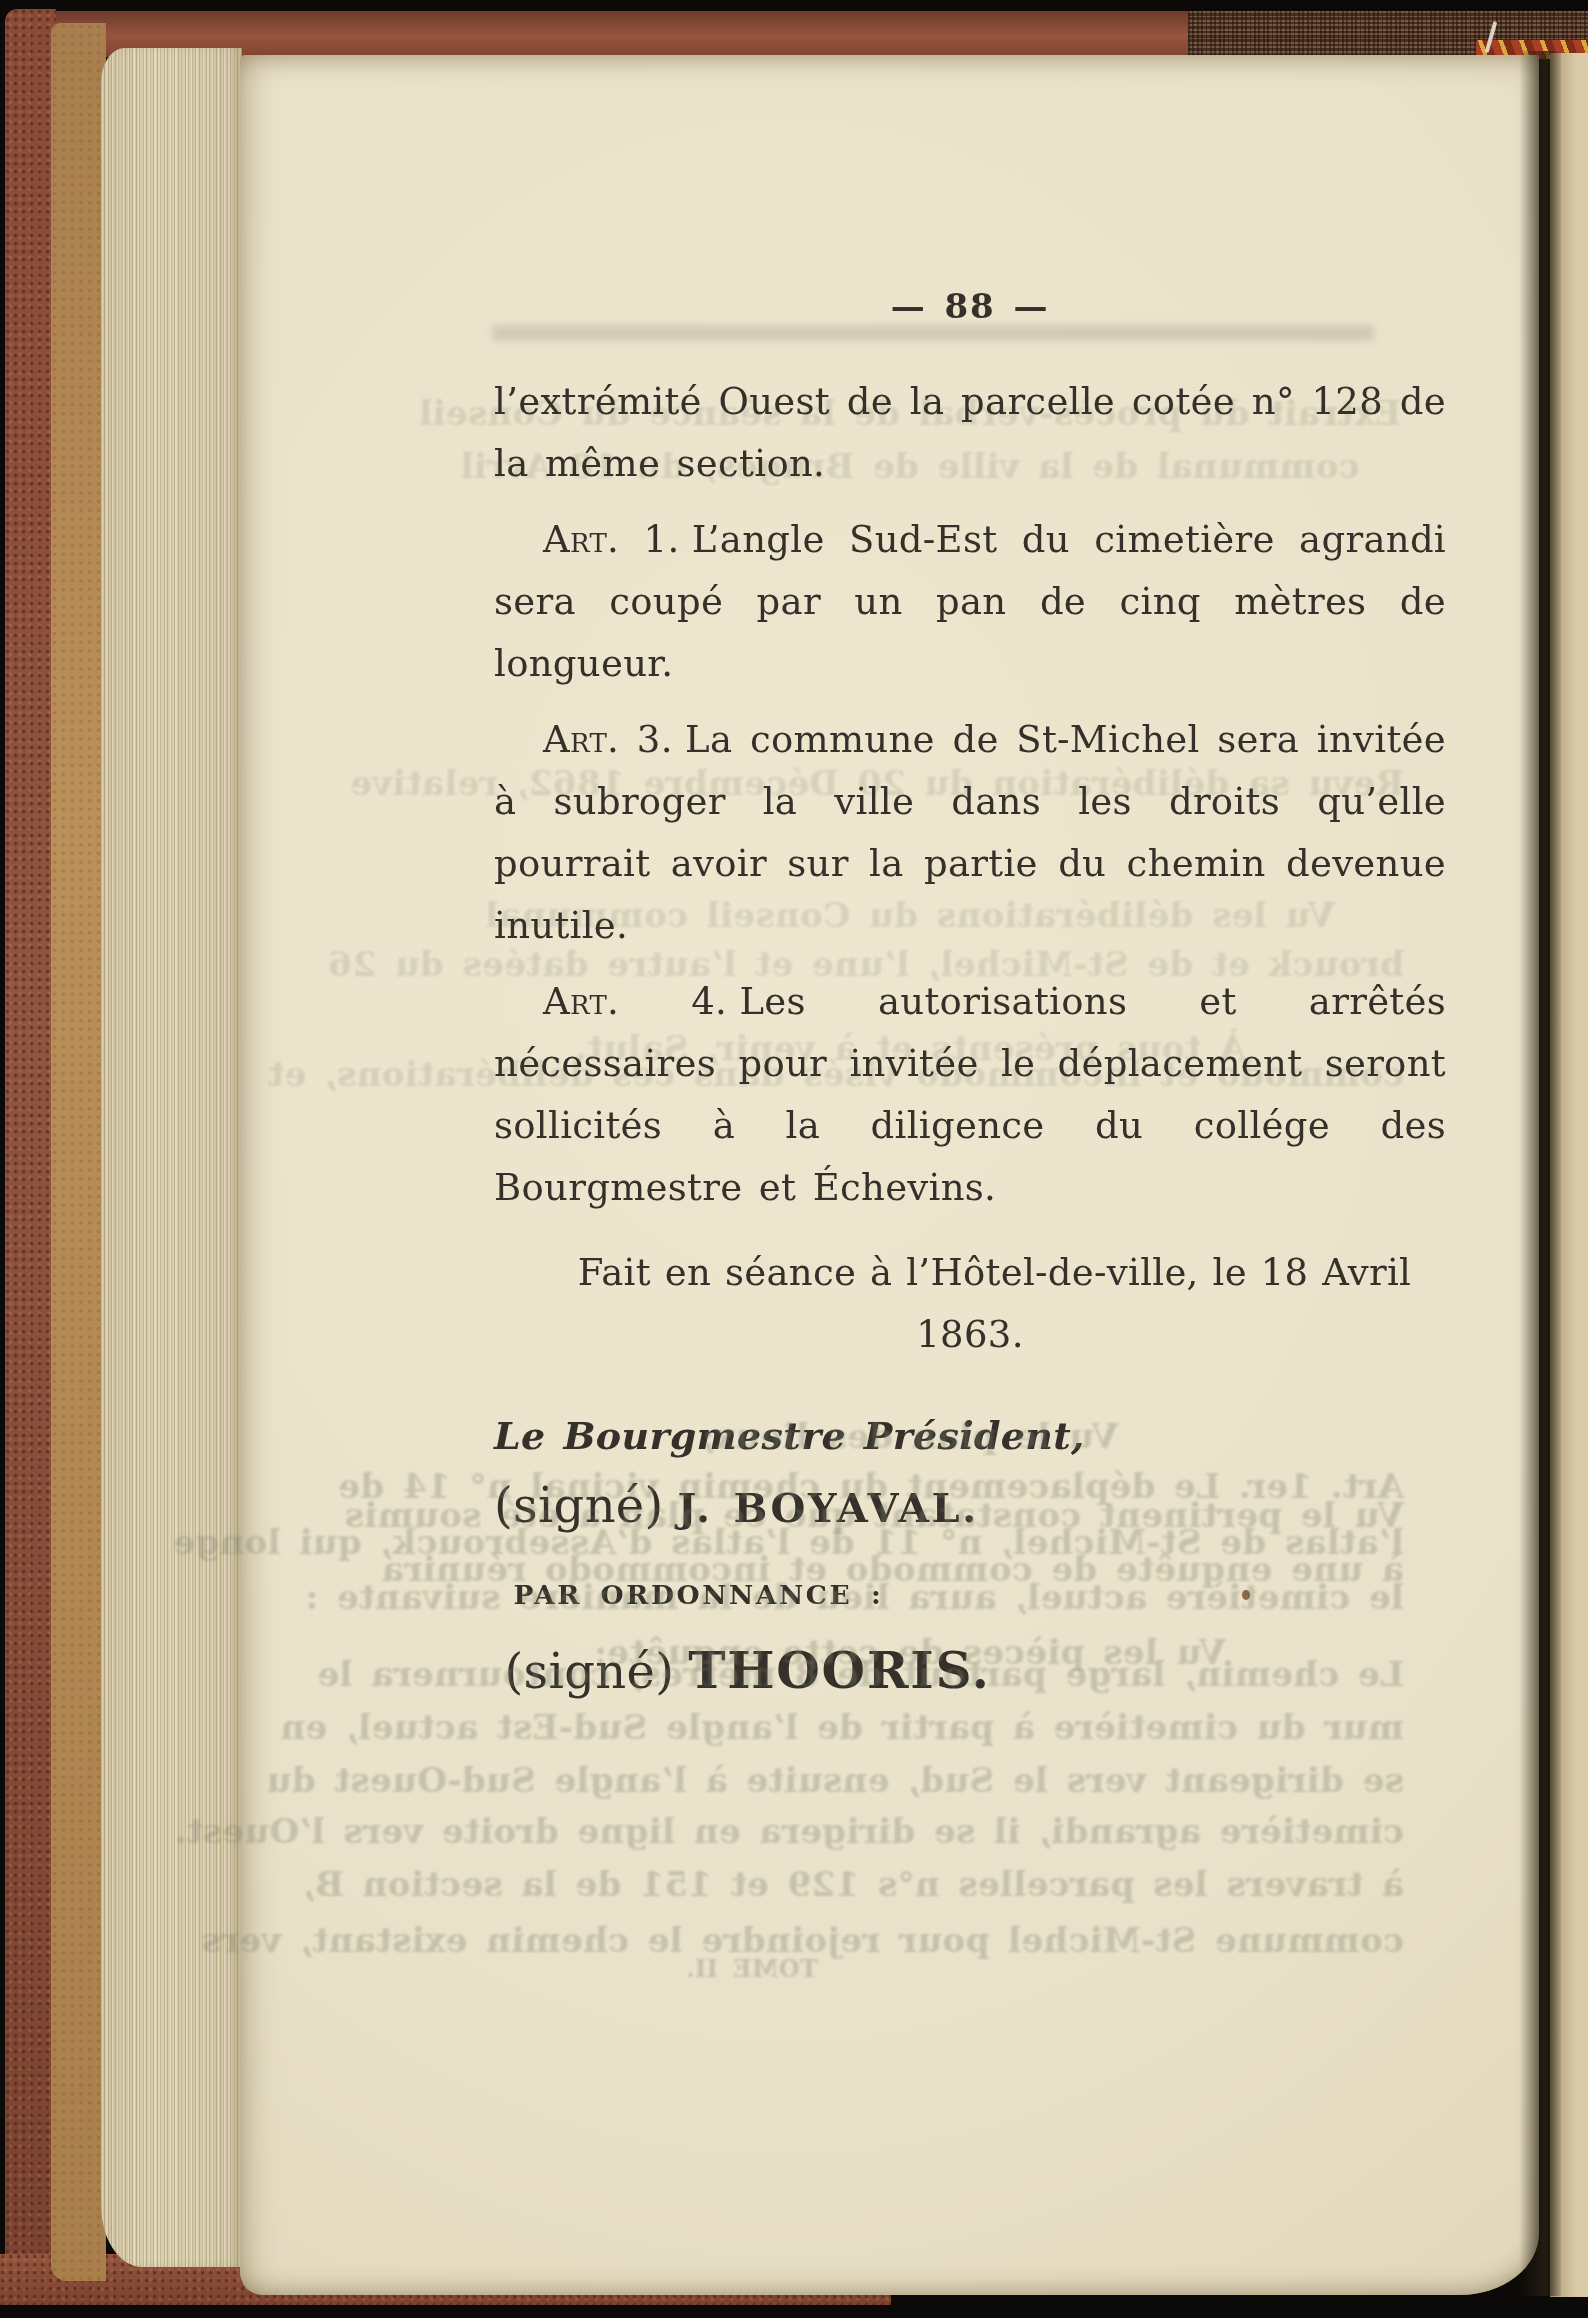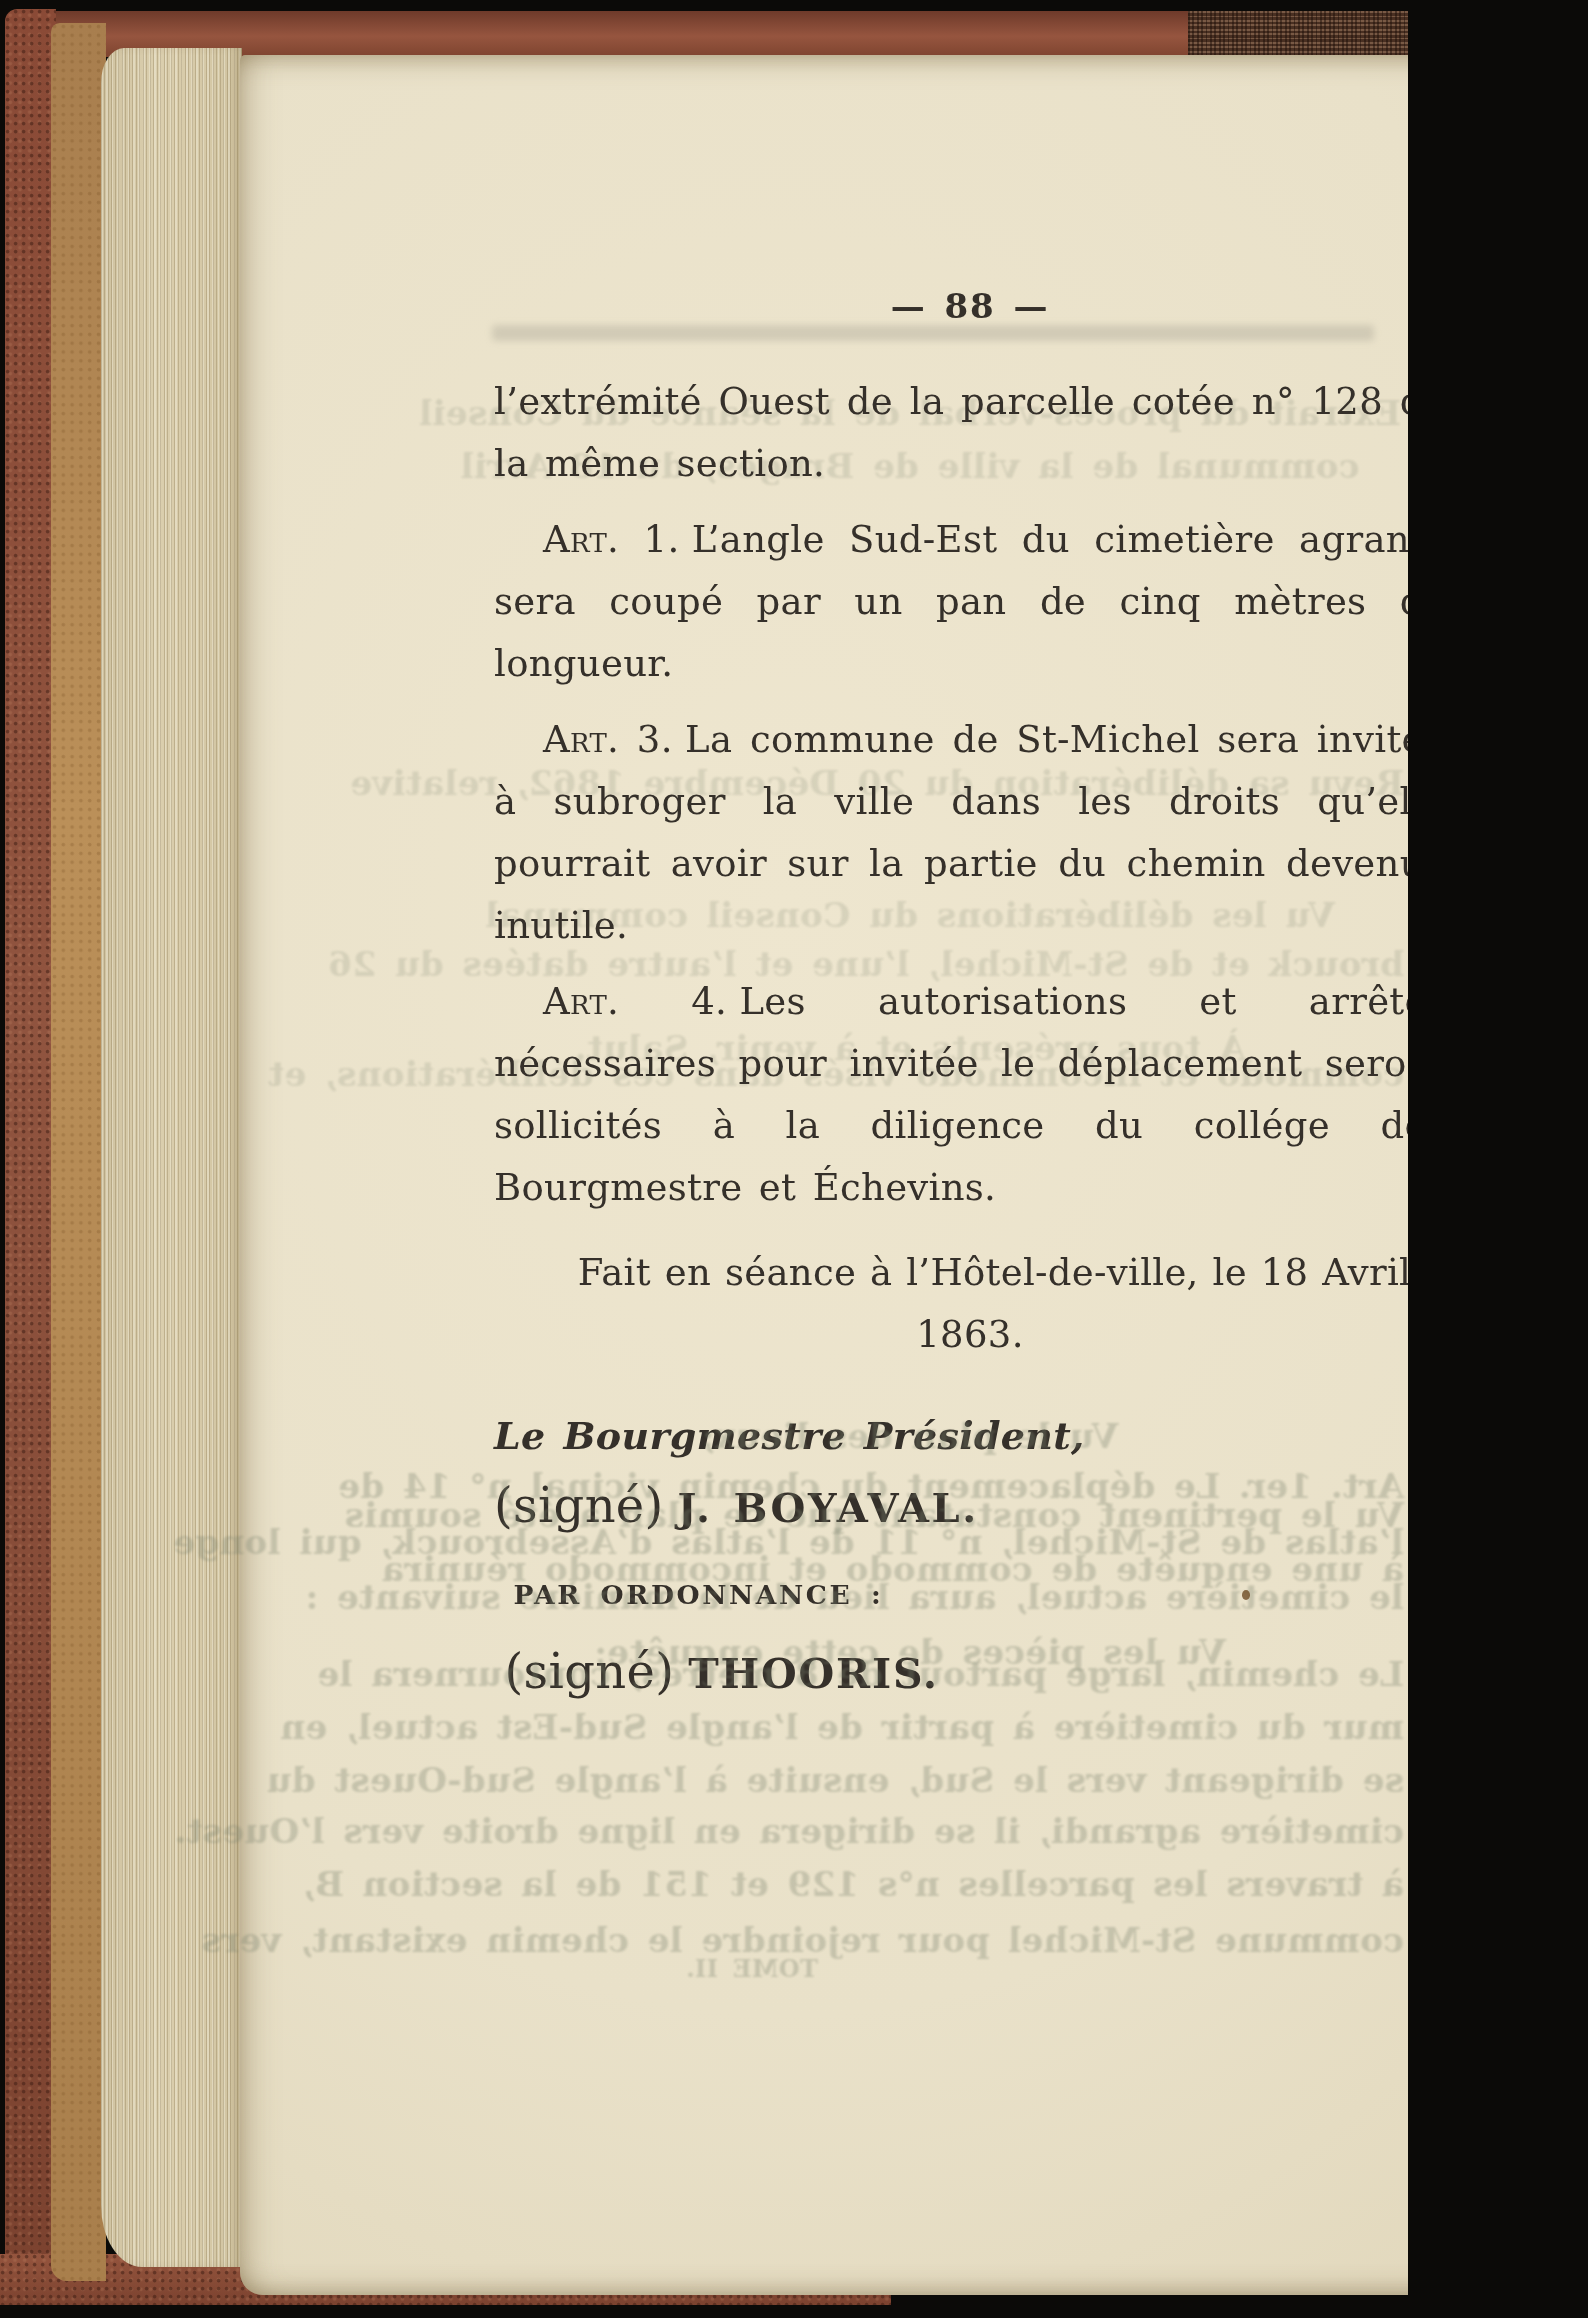--- a/index.html
+++ b/index.html
@@ -1,16 +1,16 @@
 <!DOCTYPE html>
 <html style="font-size:14px"><head>
 <meta charset="utf-8">
 <style>
   html,body{margin:0;padding:0;background:#0b0a08;}
-  .scan{position:relative;width:1408px;height:2319px;overflow:hidden;
+  .scan{position:relative;width:1588px;height:2319px;overflow:hidden;
         font-family:"DejaVu Serif","Liberation Serif",serif;}
 
   
   .cover-top{position:absolute;left:32px;top:10.6px;width:1557px;height:46px;
     background:linear-gradient(180deg,#6e3a2a 0%,#96553f 55%,#7e442f 100%);}
   .cloth{position:absolute;right:0;top:0;width:401px;height:100%;
     background:
       repeating-linear-gradient(90deg,rgba(25,12,6,.45) 0 1.8px,transparent 1.8px 4.4px),
       repeating-linear-gradient(0deg,rgba(232,190,150,.20) 0 1.8px,rgba(40,20,10,.38) 1.8px 4.4px),
       #5d4030;}
@@ -70,21 +70,21 @@
   .lead:empty{display:none;}
   .dateline{margin-top:23px;text-align:center;word-spacing:1.8px;}
   .sig-right{margin-top:39px;text-align:left;}
   .sig-right .sig-title{font-style:italic;font-weight:600;font-size:38px;}
   .sig-right .sig-name{margin-top:7px;}
   .signed{font-size:48px;margin-right:14px;}
   .name-caps{font-weight:700;font-size:40px;letter-spacing:2.6px;}
   .ord-heading{margin-top:23px;font-weight:700;font-size:26.5px;letter-spacing:2.6px;word-spacing:7px;padding-left:19.4px;}
   .sig-left-title{margin-top:17.6px;font-style:italic;font-weight:700;font-size:38px;padding-left:42px;}
   .sig-left-name{margin-top:14px;padding-left:10.6px;}
-  .sig-left-name .name-caps{font-size:41px;letter-spacing:1.8px;}
+  .sig-left-name .name-caps{font-size:50px;letter-spacing:1.8px;}
 
   
   .bleed{position:absolute;left:176px;width:988px;transform:scaleX(-1);color:#7e8571;}
   .bleed div{position:absolute;width:100%;text-align:center;filter:blur(1.1px);
     font-weight:700;font-size:34px;letter-spacing:0.4px;word-spacing:6.2px;white-space:nowrap;}
   .bleed.upper div{opacity:.20;}
   .bleed.lower div{opacity:.33;}
   .bleed .tome{left:564px;width:176px;font-size:24px;opacity:.30;}
 </style>
 </head>

